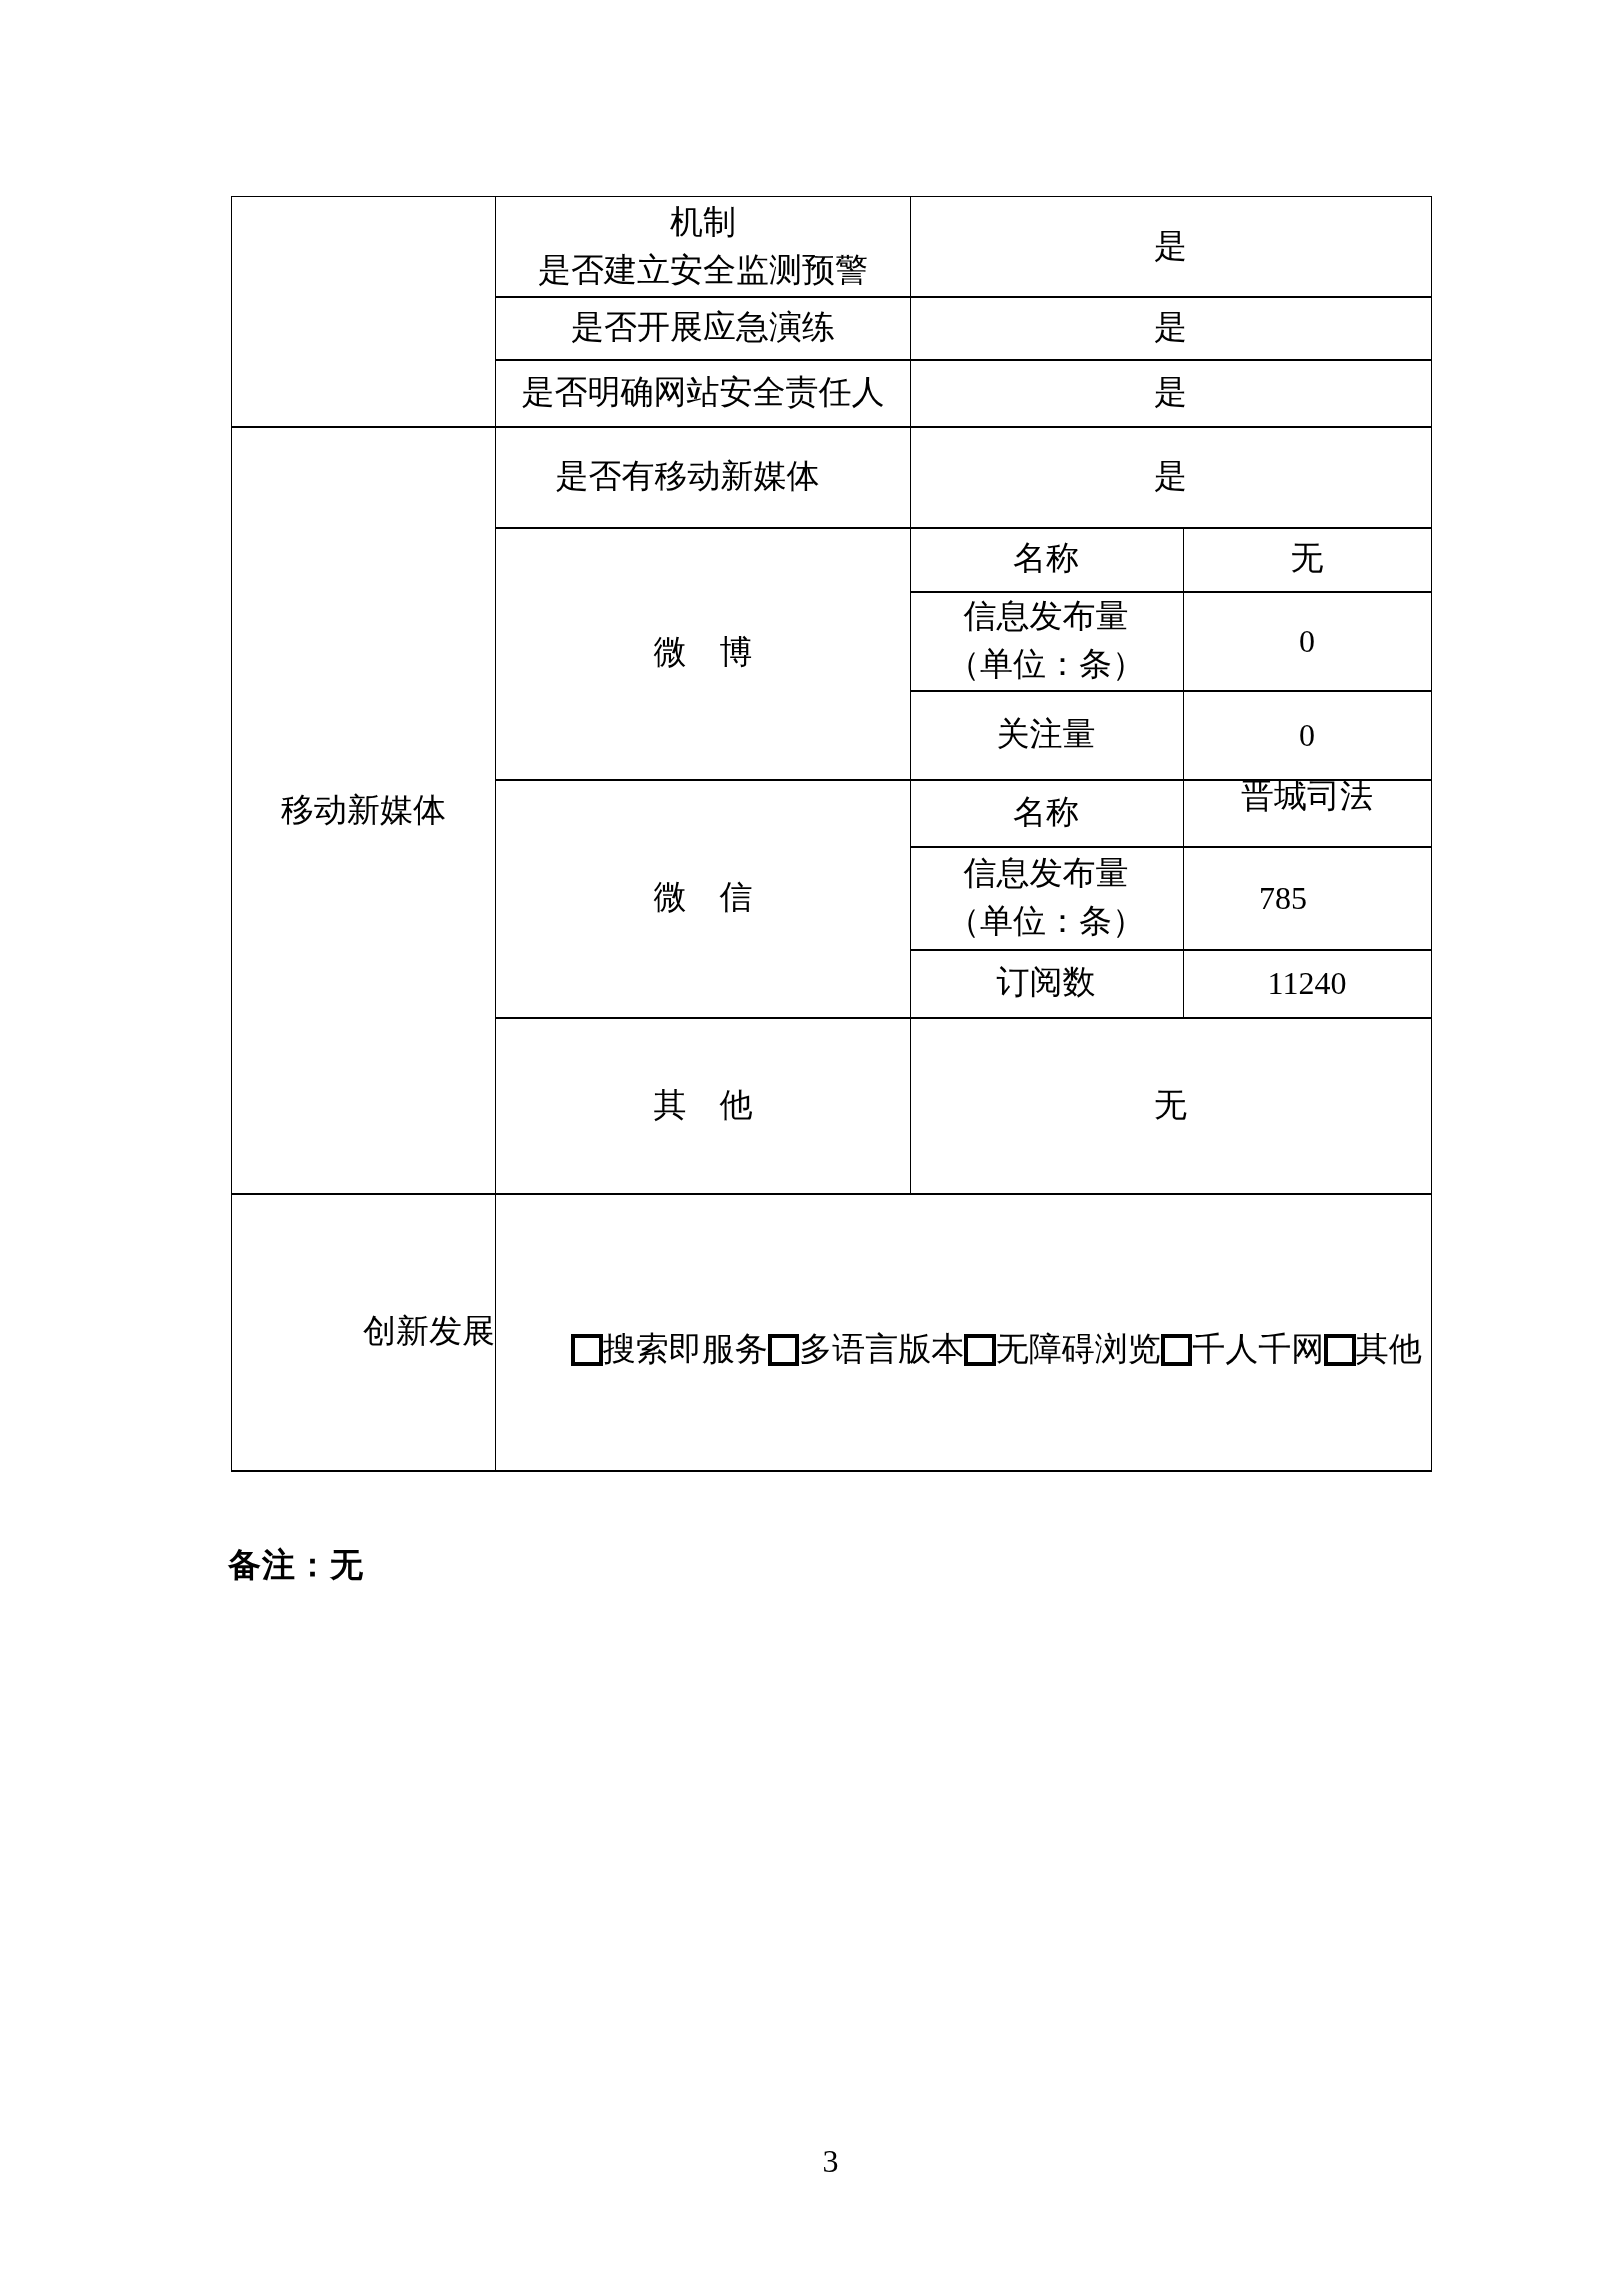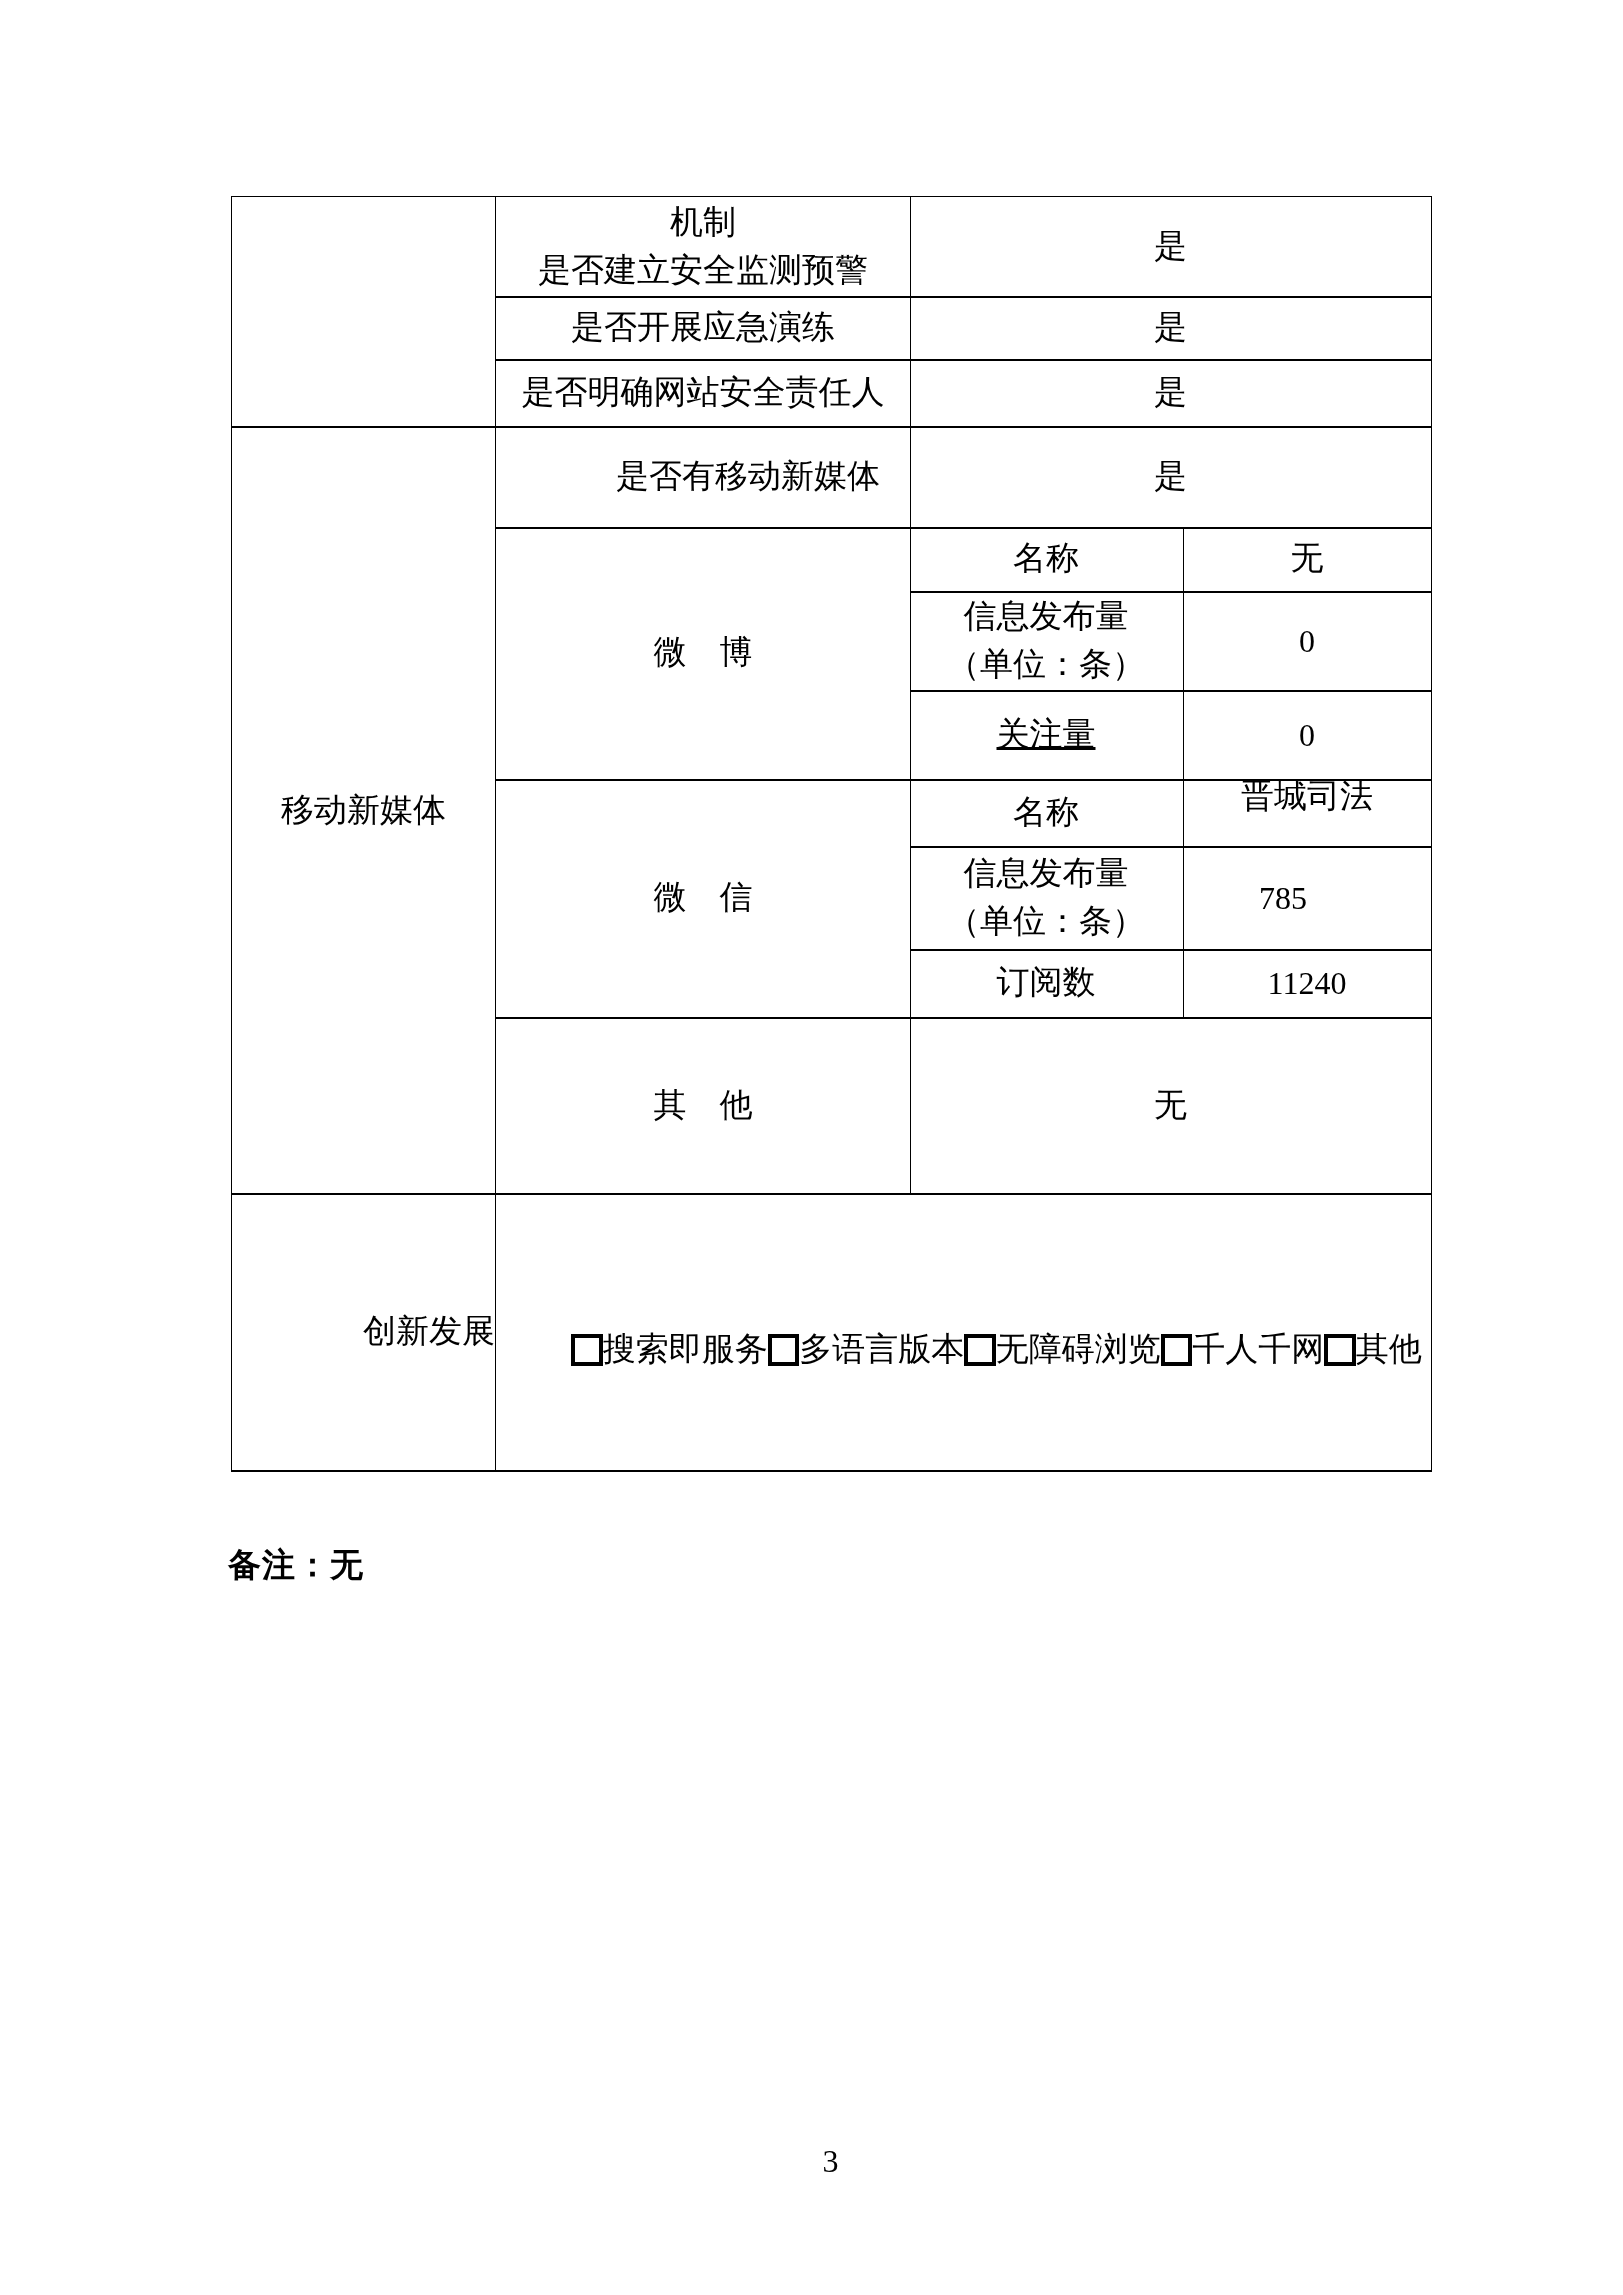--- a/index.html
+++ b/index.html
@@ -93,21 +93,21 @@
       <span>是否明确网站安全责任人</span>
     </div>
     <div class="cell" style="left:678px;top:162px;width:521px;height:68px;">
       <span>是</span>
     </div>
 
     <div class="cell" style="left:0;top:230px;width:263px;height:767px;">
       <span>移动新媒体</span>
     </div>
 
-    <div class="cell" style="left:263px;top:230px;width:385px;height:100px;justify-content:flex-end;">
+    <div class="cell" style="left:263px;top:230px;width:385px;height:100px;">
       <span>是否有移动新媒体</span>
     </div>
     <div class="cell" style="left:678px;top:230px;width:521px;height:100px;">
       <span>是</span>
     </div>
 
     <div class="cell" style="left:263px;top:330px;width:416px;height:252px;">
       <span>微　博</span>
     </div>
     <div class="cell" style="left:678px;top:330px;width:272px;height:64px;">
@@ -115,21 +115,21 @@
     </div>
     <div class="cell" style="left:951px;top:330px;width:248px;height:64px;">
       <span>无</span>
     </div>
     <div class="cell" style="left:678px;top:394px;width:272px;height:100px;">
       <div class="two"><div>信息发布量</div><div>（单位：条）</div></div>
     </div>
     <div class="cell num" style="left:951px;top:394px;width:248px;height:100px;">
       <span>0</span>
     </div>
-    <div class="cell" style="left:678px;top:494px;width:272px;height:88px;text-decoration:underline;">
+    <div class="cell" style="left:678px;top:494px;width:272px;height:88px;">
       <span>关注量</span>
     </div>
     <div class="cell num" style="left:951px;top:494px;width:248px;height:88px;">
       <span>0</span>
     </div>
 
     <div class="cell" style="left:263px;top:582px;width:416px;height:238px;">
       <span>微　信</span>
     </div>
     <div class="cell" style="left:678px;top:582px;width:272px;height:67px;">

